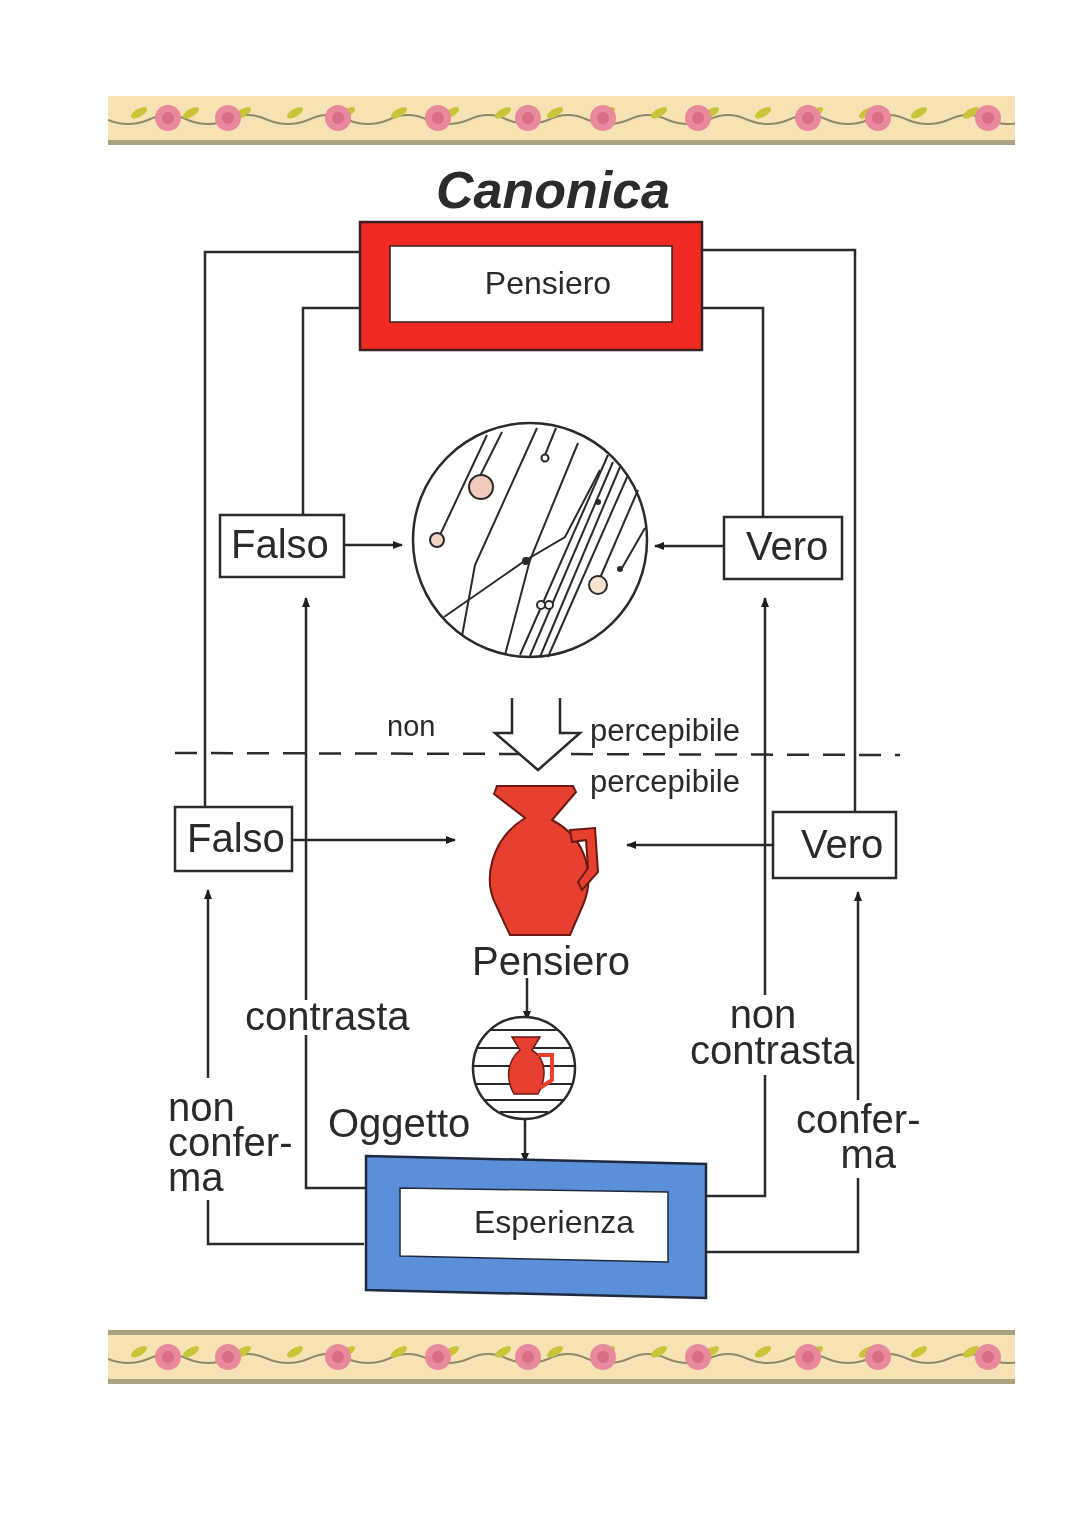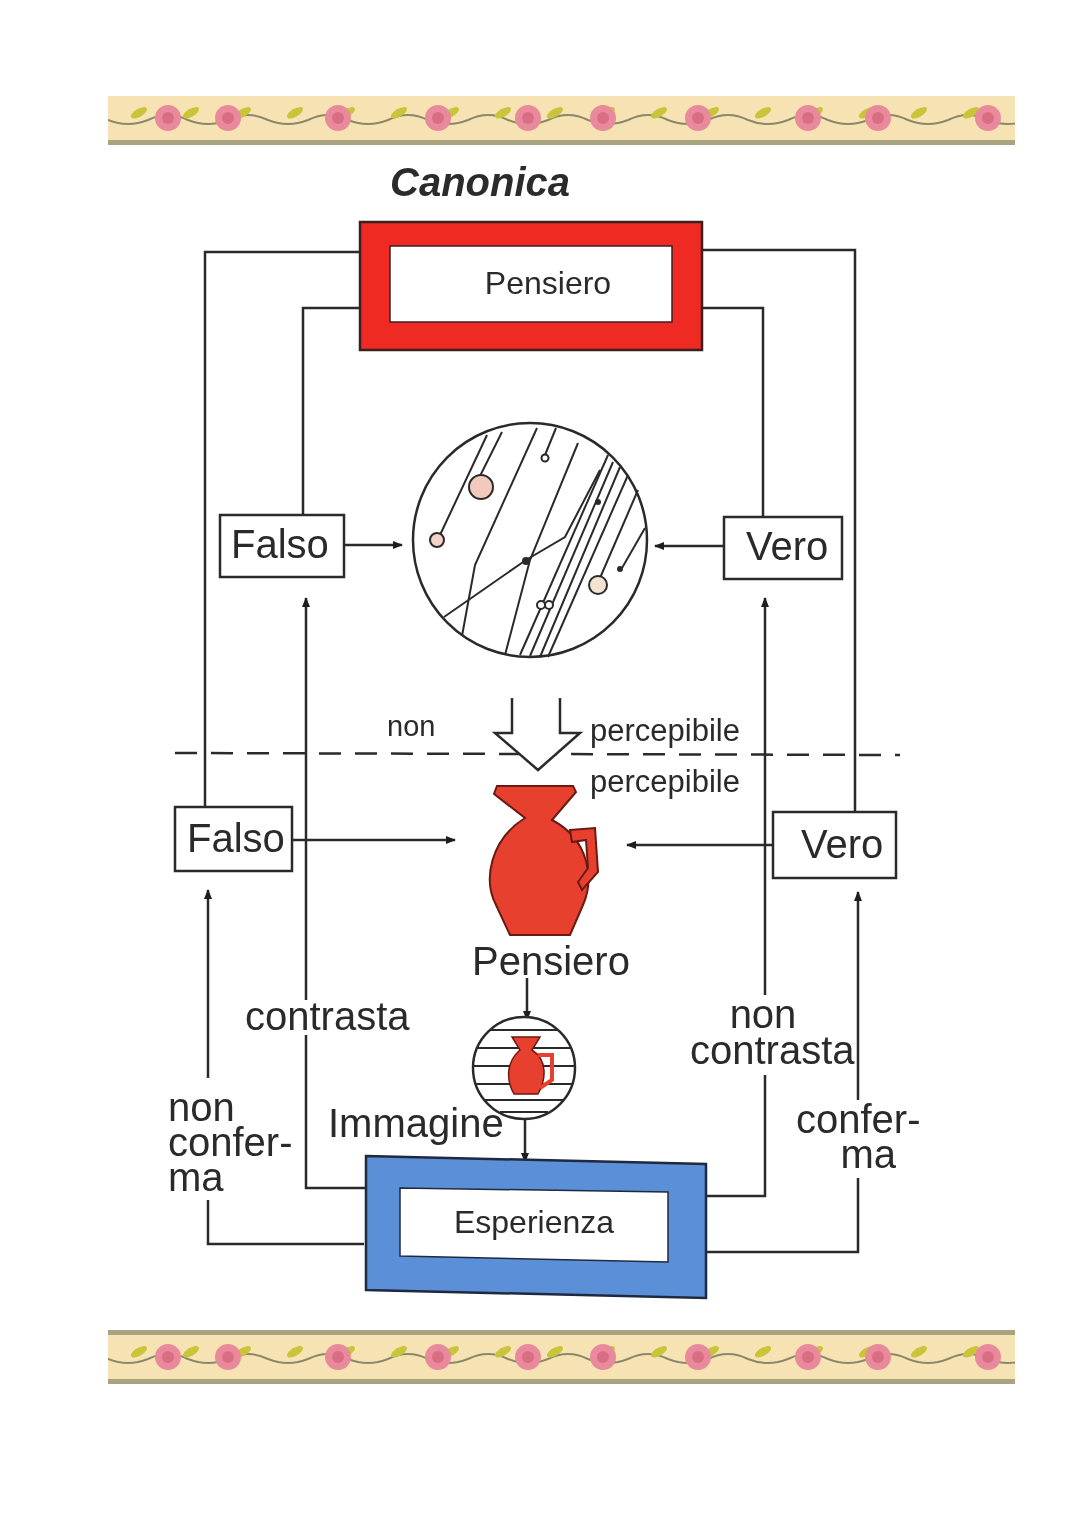--- a/index.html
+++ b/index.html
@@ -5,22 +5,22 @@
   html, body { margin: 0; padding: 0; background: #ffffff; }
   body { width: 1080px; height: 1526px; position: relative; overflow: hidden;
          font-family: "Liberation Sans", sans-serif; }
   .border-band { position: absolute; left: 108px; width: 907px; height: 44px;
                  background: #f6e2b3; overflow: hidden; }
   .border-band.top { top: 96px; border-bottom: 5px solid #a9a382; }
   .border-band.bottom { top: 1330px; border-top: 5px solid #a9a382; border-bottom: 5px solid #a9a382; height: 44px; }
   .vine { position: absolute; left: 0; top: 0; width: 907px; height: 44px; }
   #diagram { position: absolute; left: 0; top: 0; width: 1080px; height: 1526px; }
   .lbl { position: absolute; color: #2a2a2a; font-size: 40px; line-height: 36px; white-space: nowrap; }
-  .title { position: absolute; left: 390px; top: 160px; width: 280px; text-align: left;
-           font-weight: bold; font-style: italic; font-size: 40px; color: #2b2b2b; }
+  .title { position: absolute; left: 390px; top: 160px; width: 280px; text-align: right;
+           font-weight: bold; font-style: italic; font-size: 52px; color: #2b2b2b; }
   .box-text { position: absolute; text-align: center; font-size: 32px; color: #2a2a2a; }
 </style>
 </head>
 <body>
 
 <div class="border-band top">
   <svg class="vine" viewBox="0 0 907 44">
       <path d="M0,24 Q20,32 40,24 Q60,14 80,24 Q100,32 120,24 Q140,14 160,24 Q180,32 200,24 Q220,14 240,24 Q260,32 280,24 Q300,14 320,24 Q340,32 360,24 Q380,14 400,24 Q420,32 440,24 Q460,14 480,24 Q500,32 520,24 Q540,14 560,24 Q580,32 600,24 Q620,14 640,24 Q660,32 680,24 Q700,14 720,24 Q740,32 760,24 Q780,14 800,24 Q820,32 840,24 Q860,14 880,24 Q900,32 920,24" stroke="#8a8a6a" stroke-width="2" fill="none"></path>
       <ellipse cx="34" cy="16" rx="9" ry="4" fill="#c8c53a" transform="rotate(-30 34 22)"></ellipse>
       <ellipse cx="86" cy="16" rx="9" ry="4" fill="#c8c53a" transform="rotate(-30 86 22)"></ellipse>
@@ -209,34 +209,34 @@
       <line x1="500" y1="1112" x2="548" y2="1112"></line>
     </g>
     <path d="M512,1037 L540,1037 L532,1050 C548,1060 546,1080 538,1094 L514,1094 C506,1080 506,1062 520,1050 Z" fill="#e8402f" stroke="#6a1a12" stroke-width="1.5"></path>
     <path d="M538,1055 L552,1055 L552,1080 L540,1088" fill="none" stroke="#e8402f" stroke-width="4"></path>
   </g>
 </svg>
 
 <div class="title">Canonica</div>
 
 <div class="box-text" style="left:390px; top:265px; width:316px;">Pensiero</div>
-<div class="box-text" style="left:400px; top:1204px; width:268px;">Esperienza</div>
+<div class="box-text" style="left:400px; top:1204px; width:308px;">Esperienza</div>
 
 <div class="lbl" style="left:231px; top:526px;">Falso</div>
 <div class="lbl" style="left:746px; top:528px;">Vero</div>
 <div class="lbl" style="left:187px; top:820px;">Falso</div>
 <div class="lbl" style="left:801px; top:826px;">Vero</div>
 
 <div class="lbl" style="left:387px; top:708px; font-size:29px;">non</div>
 <div class="lbl" style="left:590px; top:713px; font-size:31px;">percepibile</div>
 <div class="lbl" style="left:590px; top:764px; font-size:31px;">percepibile</div>
 
 <div class="lbl" style="left:472px; top:943px;">Pensiero</div>
 <div class="lbl" style="left:245px; top:998px;">contrasta</div>
-<div class="lbl" style="left:328px; top:1105px;">Immagine</div>
+<div class="lbl" style="left:328px; top:1105px;">Oggetto</div>
 
 <div class="lbl" style="left:690px; top:996px; width:146px; text-align:center;">
   <div>non</div>
   <div>contrasta</div>
 </div>
 
 <div class="lbl" style="left:168px; top:1090px; line-height:35px;">
   <div>non</div>
   <div>confer-</div>
   <div>ma</div>

